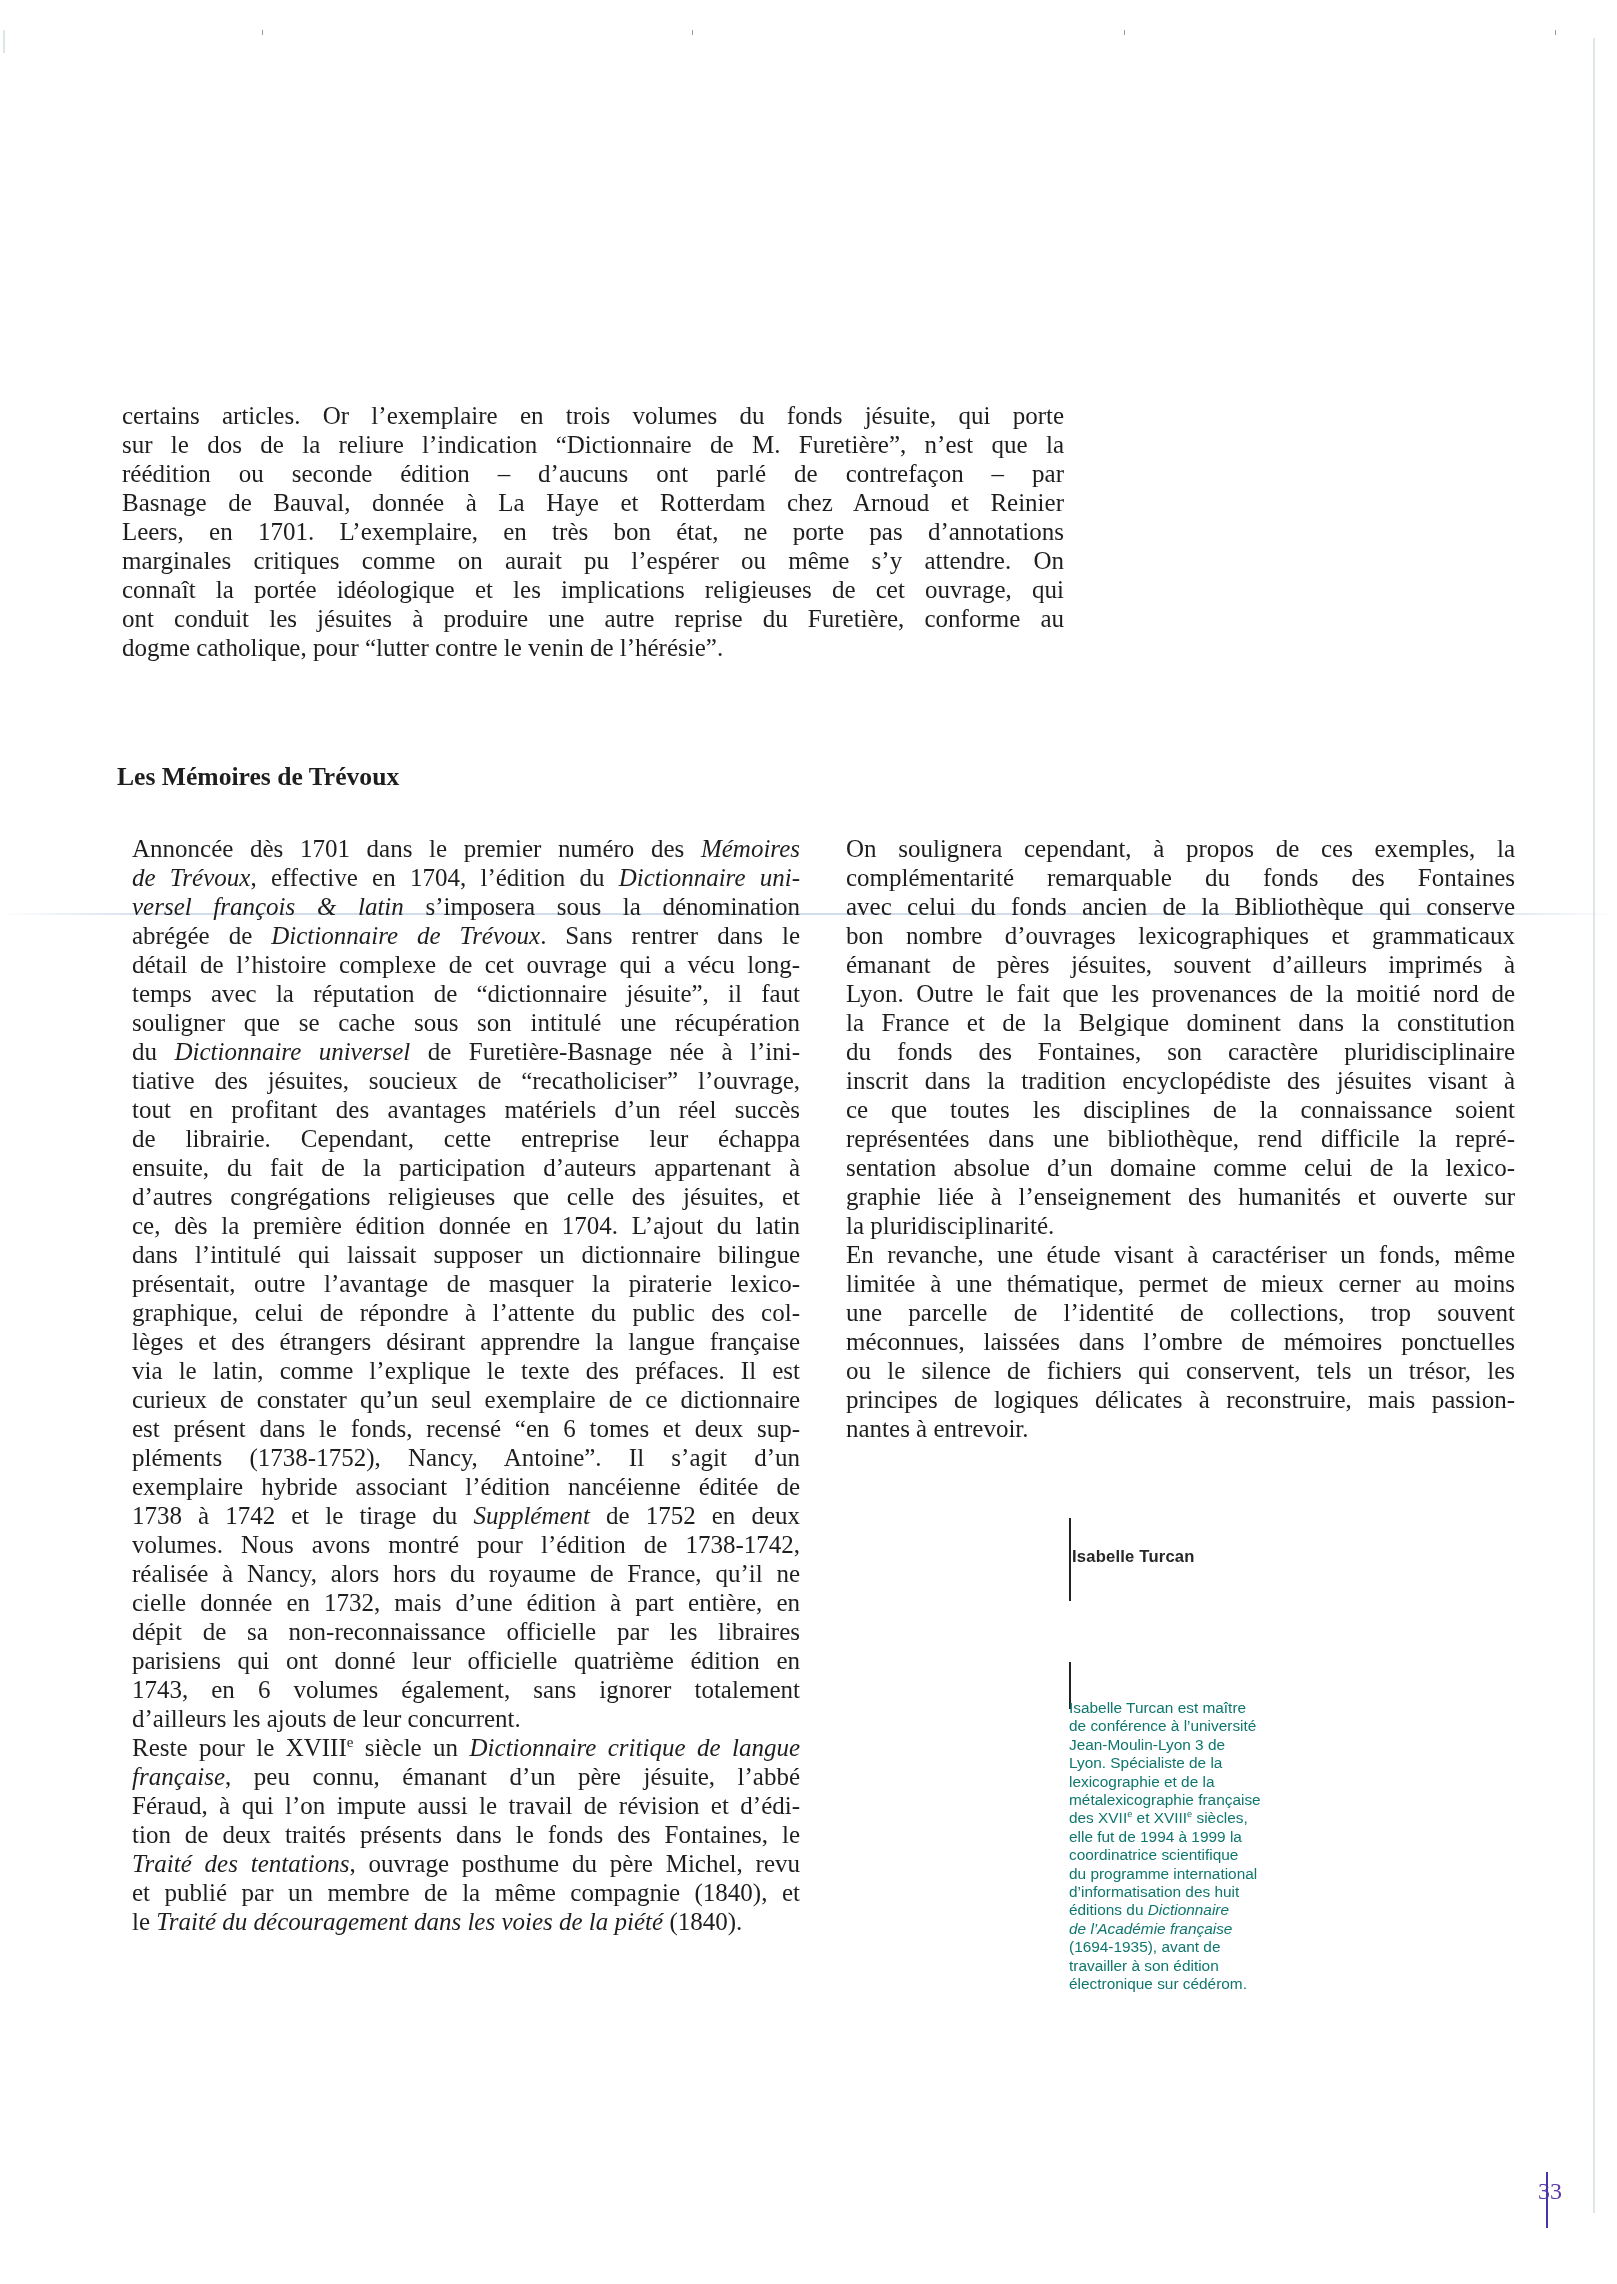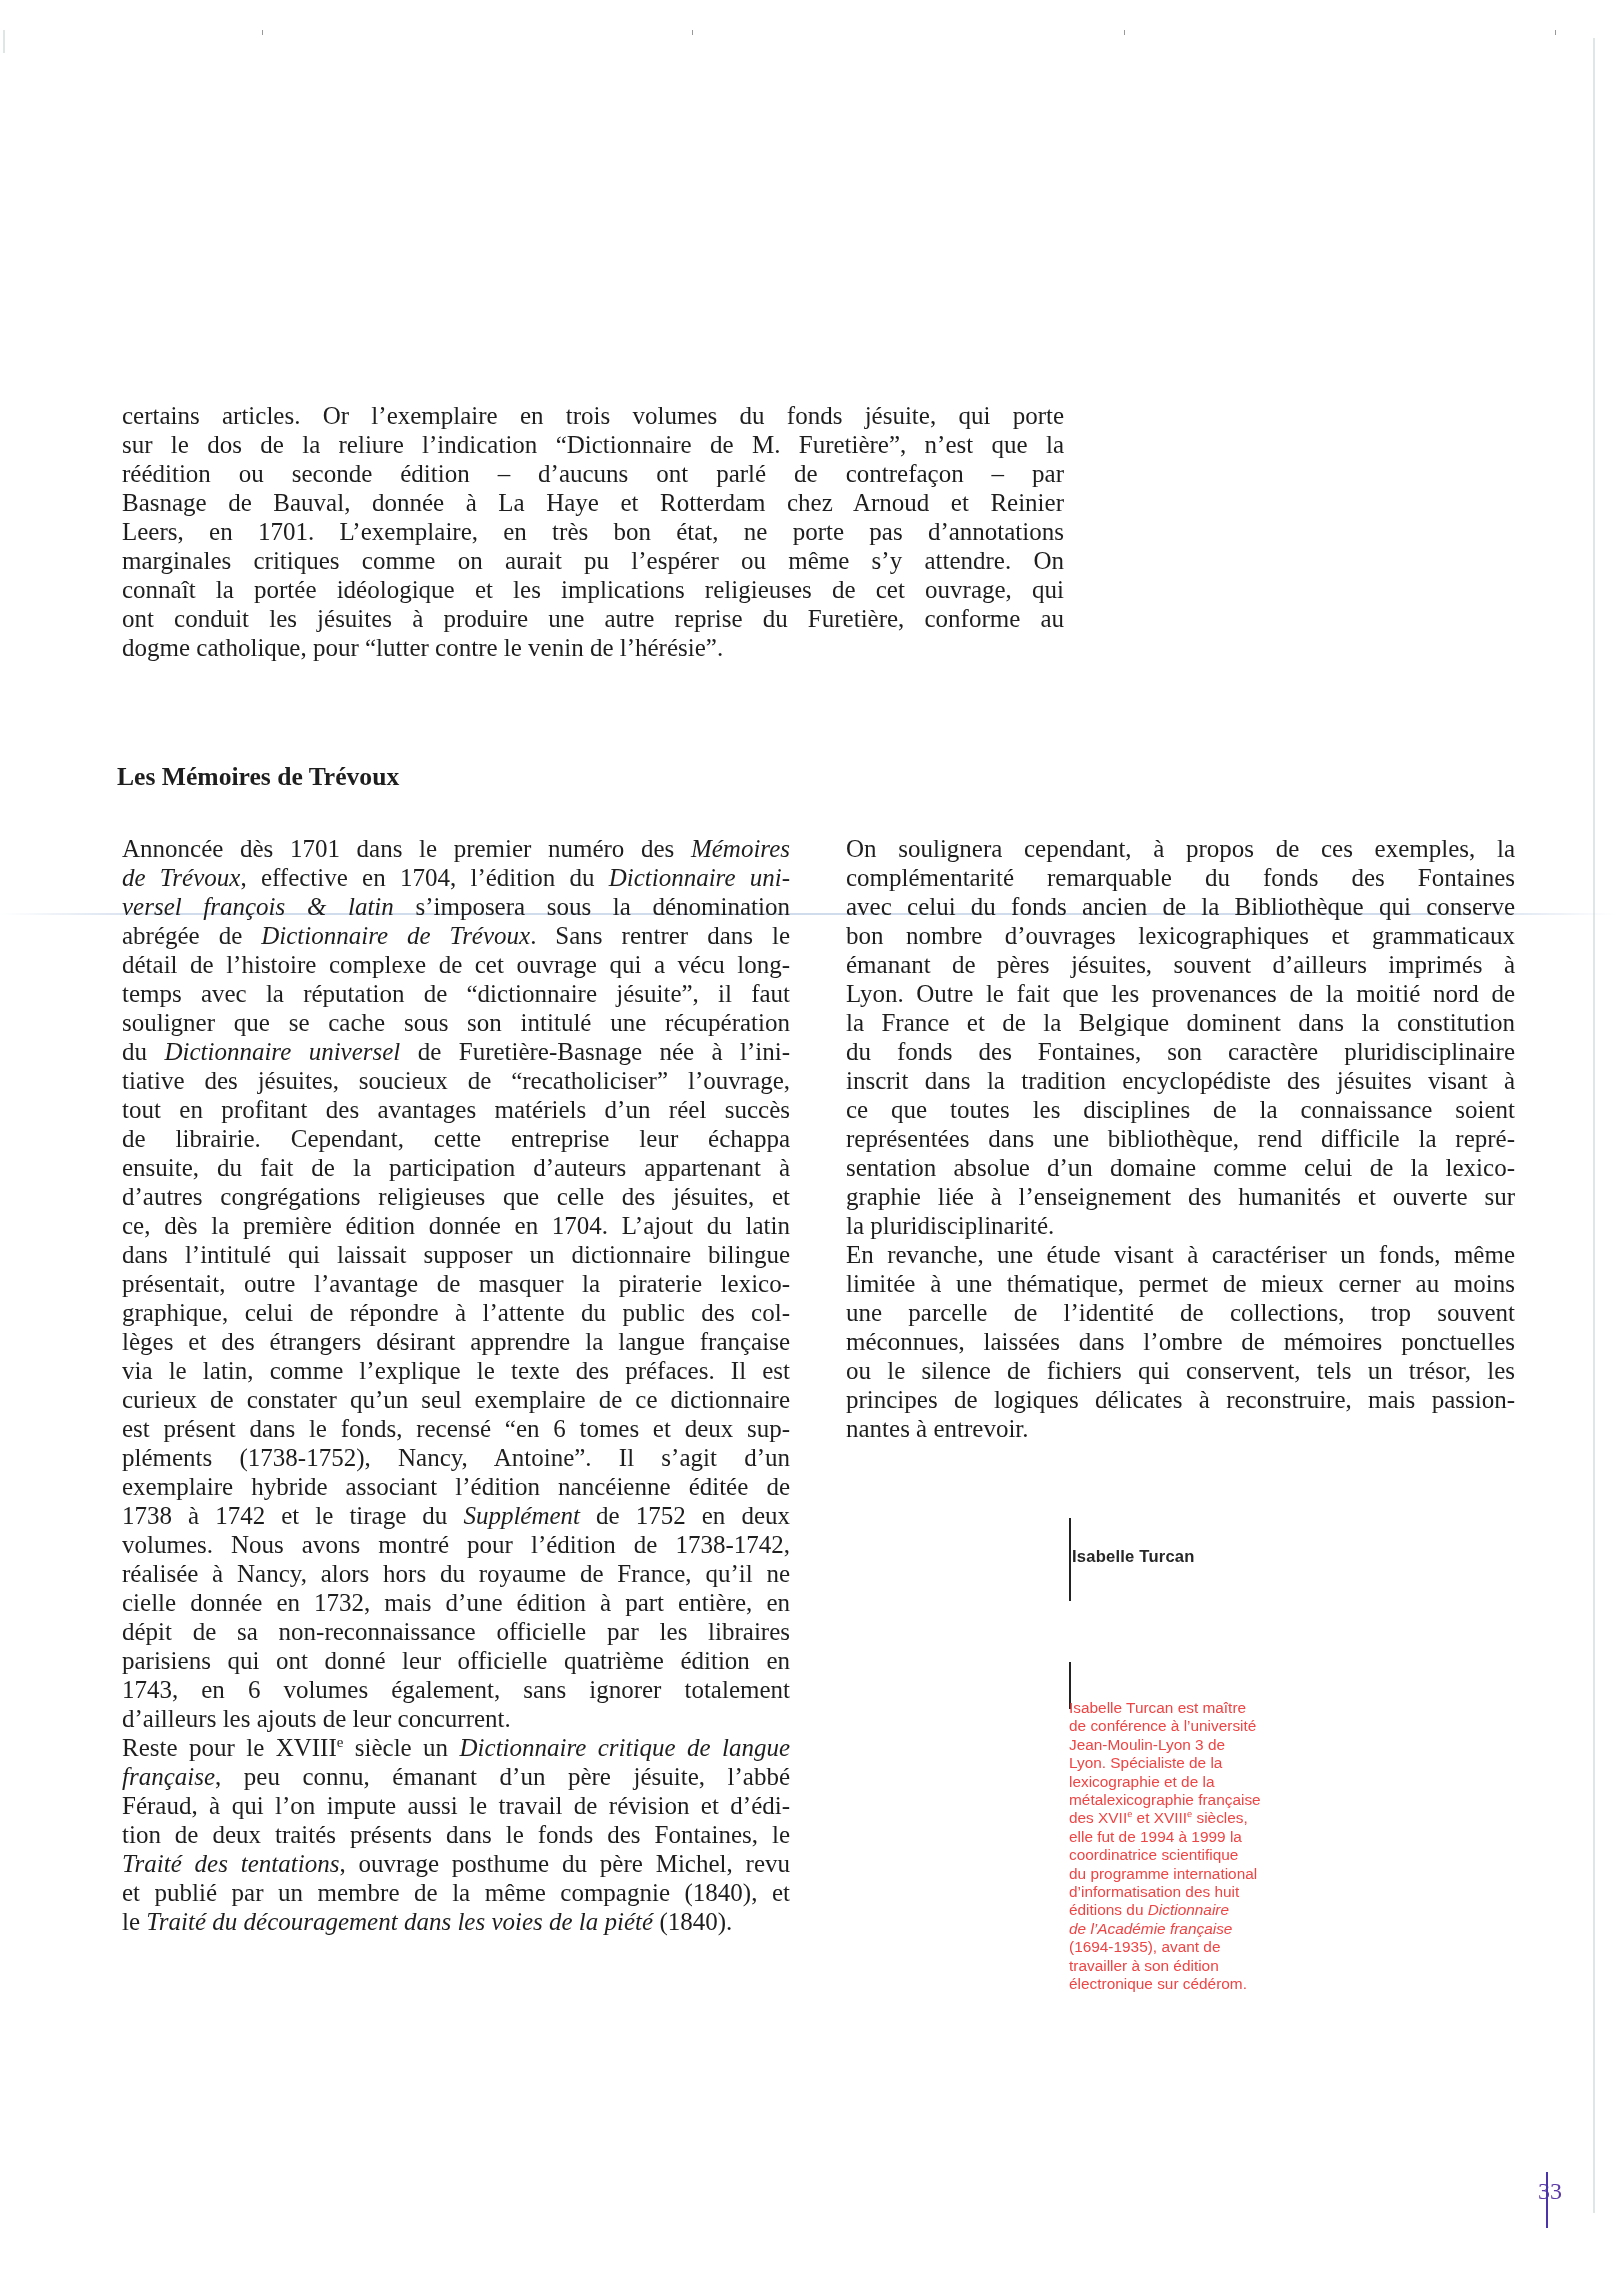--- a/index.html
+++ b/index.html
@@ -4,27 +4,27 @@
 <style>
   html, body { margin: 0; padding: 0; background: #ffffff; }
   body { width: 1617px; height: 2284px; position: relative; overflow: hidden; }
   .serif { font-family: "Liberation Serif", "DejaVu Serif", serif; color: #1e1e1e; }
   .sans { font-family: "Liberation Sans", "DejaVu Sans", sans-serif; }
   .para { font-size: 25px; line-height: 29px; text-align: justify; margin: 5px; }
   .para .line { display: block; text-align: justify; text-align-last: justify; white-space: nowrap; }
   .para .line.last { text-align-last: left; }
   #top-para { position: absolute; left: 117px; top: 396px; width: 942px; }
   #section-heading { position: absolute; left: 117px; top: 762px; font-size: 25.6px; font-weight: bold; margin: 0; color: #1e1e1e; }
-  #col-left { position: absolute; left: 117px; top: 829px; width: 668px; }
+  #col-left { position: absolute; left: 127px; top: 829px; width: 668px; }
   #col-right { position: absolute; left: 841px; top: 829px; width: 669px; }
   .vbar { position: absolute; width: 2.3px; background: #222; }
   #sig-bar { left: 1069px; top: 1518px; height: 83px; }
   #sig-name { position: absolute; left: 1072px; top: 1547px; font-size: 16.6px; font-weight: bold; color: #262626; letter-spacing: 0.2px; margin: 0; }
   #bio-bar { left: 1069px; top: 1662px; height: 47px; }
-  #bio { position: absolute; left: 1069px; top: 1699px; width: 256px; font-size: 15.4px; line-height: 18.4px; color: #ef4444; margin: 0; }
+  #bio { position: absolute; left: 1069px; top: 1699px; width: 256px; font-size: 15.4px; line-height: 18.4px; color: #0f766e; margin: 0; }
   #bio .line { display: block; white-space: nowrap; }
   #page-number { position: absolute; left: 1520px; top: 2160px; font-size: 24px; color: #5b3aa8; margin: 18px; }
   #page-bar { left: 1546px; top: 2172px; height: 56px; width: 2.3px; background: #4a35a8; }
   .tick { position: absolute; width: 0.8px; height: 4.5px; background: #999; }
   .edge { position: absolute; width: 1.5px; background: #dfe6e6; }
   .hline { position: absolute; height: 1.5px; background: linear-gradient(to right, rgba(170,190,220,0), rgba(170,190,220,0.55) 10%, rgba(170,190,220,0.55) 90%, rgba(170,190,220,0)); }
   sup { font-size: 0.6em; line-height: 0; vertical-align: 0.6em; }
   i { font-style: italic; }
 </style>
 </head>

